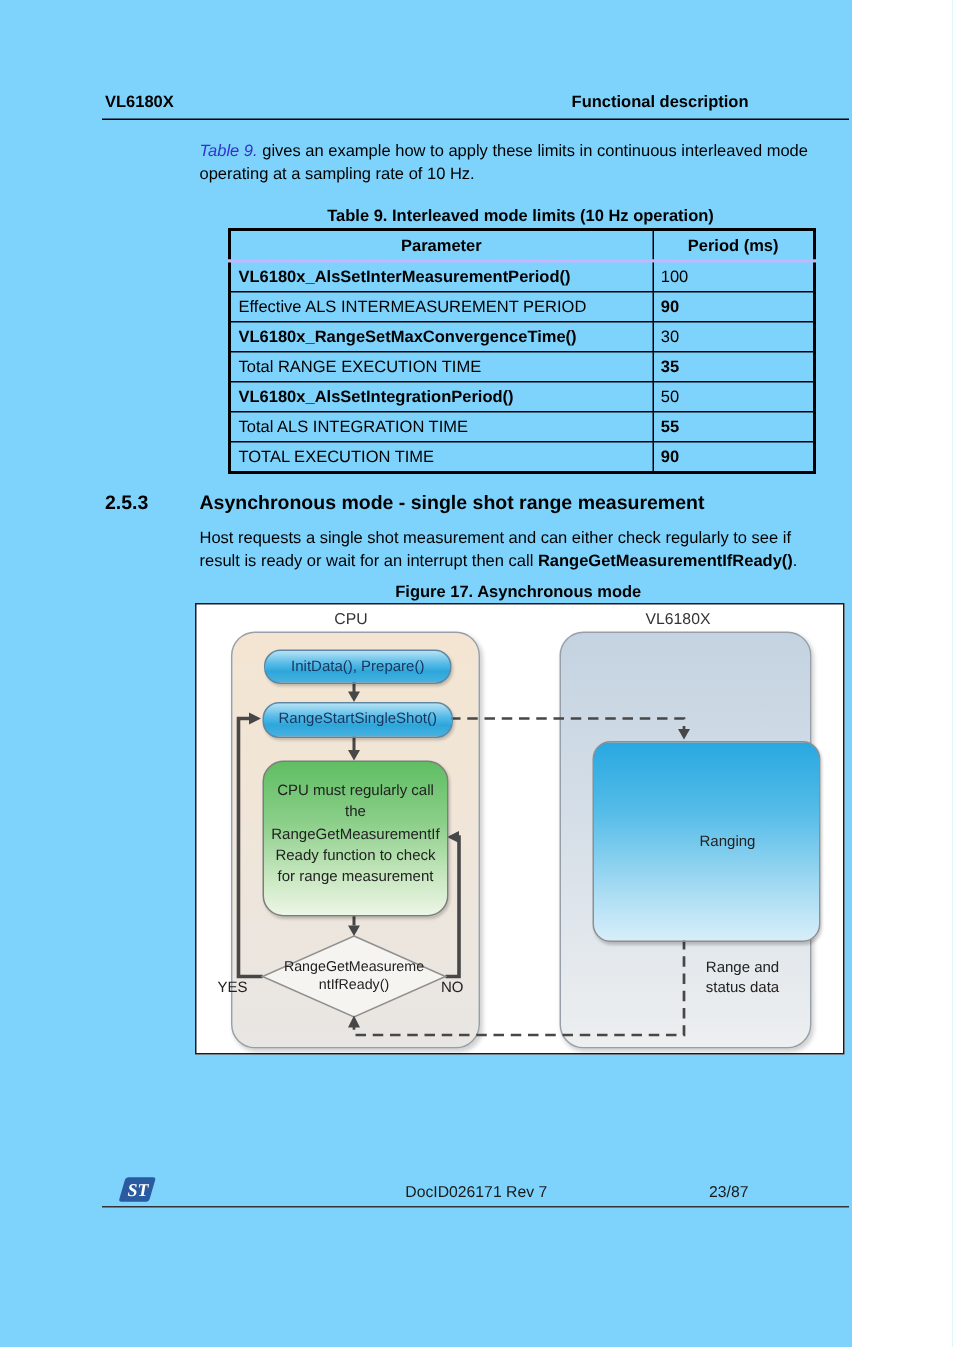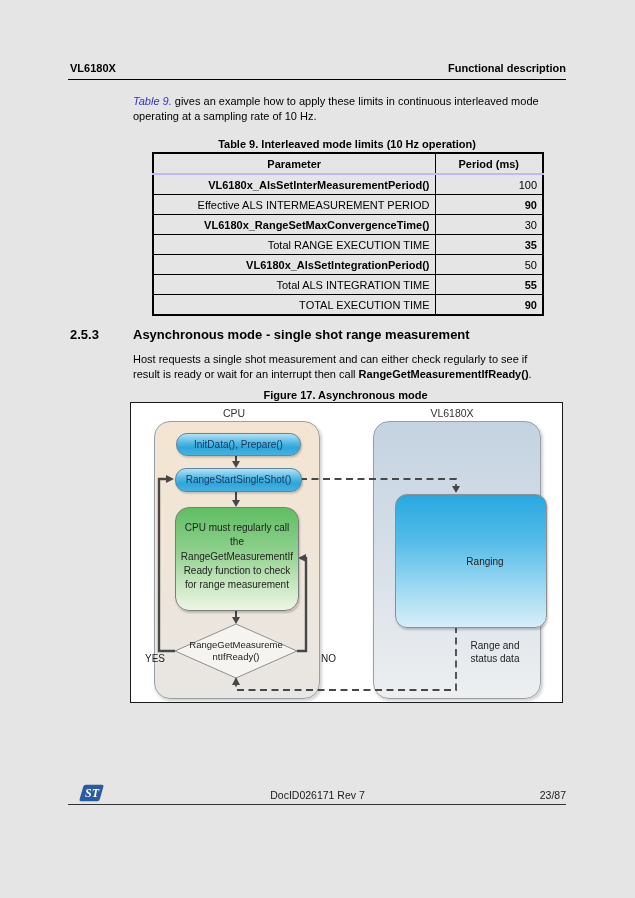--- a/index.html
+++ b/index.html
@@ -1,35 +1,35 @@
 <!DOCTYPE html>
 <html><head>
 <meta charset="utf-8">
 <style>
   html,body{margin:0;padding:0;background:#ffffff;}
-  .page{position:relative;width:635px;height:898px;background:#e5e5e5;
+  .page{position:relative;width:568px;height:898px;background:#7dd3fc;
         font-family:"Liberation Sans",sans-serif;color:#000;overflow:hidden;}
   .abs{position:absolute;}
 
   
   .hdr{font-size:11px;font-weight:bold;}
   .rule{height:1px;background:#000;}
   .foot{font-size:10.5px;color:#1a1a1a;}
 
   
   .para{font-size:11px;line-height:1.35;}
   .doclink{color:#3333cc;font-style:italic;text-decoration:none;}
   .b{font-weight:bold;}
 
   
   .tbl-title{font-size:11px;font-weight:bold;text-align:center;}
   table.data{border-collapse:collapse;table-layout:fixed;width:390px;
              border:2px solid #000;font-size:11px;}
   table.data th,table.data td{border:1px solid #000;height:17px;padding:1px 5px;
-             text-align:right;vertical-align:middle;overflow:hidden;white-space:nowrap;}
+             text-align:left;vertical-align:middle;overflow:hidden;white-space:nowrap;}
   table.data thead th{text-align:center;font-weight:bold;border-bottom:2px solid #c4b5fd;}
 
   
   .sec-num{font-size:13px;font-weight:bold;}
   .sec-title{font-size:13px;font-weight:bold;}
 
   .fig-caption{font-size:11px;font-weight:bold;text-align:center;}
 
   
   .figure{width:431px;height:299px;border:1.5px solid #1a1a1a;background:#fff;}
@@ -149,21 +149,21 @@
     <div class="abs pill" style="left:44px;top:65px;width:125px;height:22px;line-height:22px;">RangeStartSingleShot()</div>
     <div class="abs pill" style="left:45px;top:30px;width:123px;height:21px;line-height:21px;">InitData(), Prepare()</div>
     <div class="abs greenbox" style="left:44px;top:104px;width:122px;height:89px;padding-top:13px;">CPU must regularly call
 the
 RangeGetMeasurementIf
 Ready function to check
 for range measurement</div>
     <div class="abs diamond-text" style="left:45px;top:236px;width:120px;">RangeGetMeasureme
 ntIfReady()</div>
     <div class="abs flow-label" style="left:14px;top:250px;">YES</div>
-    <div class="abs flow-label" style="left:163px;top:250px;margin-left:27px;">NO</div>
+    <div class="abs flow-label" style="left:163px;top:250px;">NO</div>
 
     <div class="abs rangingbox" style="left:264px;top:91px;width:122px;height:132px;">Ranging</div>
     <div class="abs rd-label" style="left:330px;top:236px;width:68px;">Range and
 status data</div>
   </div>
 
   <div class="abs" style="left:78px;top:784px;width:26px;height:18px;">
     <svg width="26" height="18" viewBox="0 0 26 18">
       <path d="M8,0.8 L24,0.8 Q26,0.8 25.4,2.8 L21.8,15.2 Q21.3,17.2 19.2,17.2 L3,17.2 Q1,17.2 1.6,15.2 L5.2,2.8 Q5.8,0.8 8,0.8 Z" fill="#2a5a9f"></path>
       <text x="14" y="13.2" text-anchor="middle" font-family="Liberation Serif, serif" font-size="12" font-style="italic" font-weight="bold" fill="#ffffff">ST</text>

